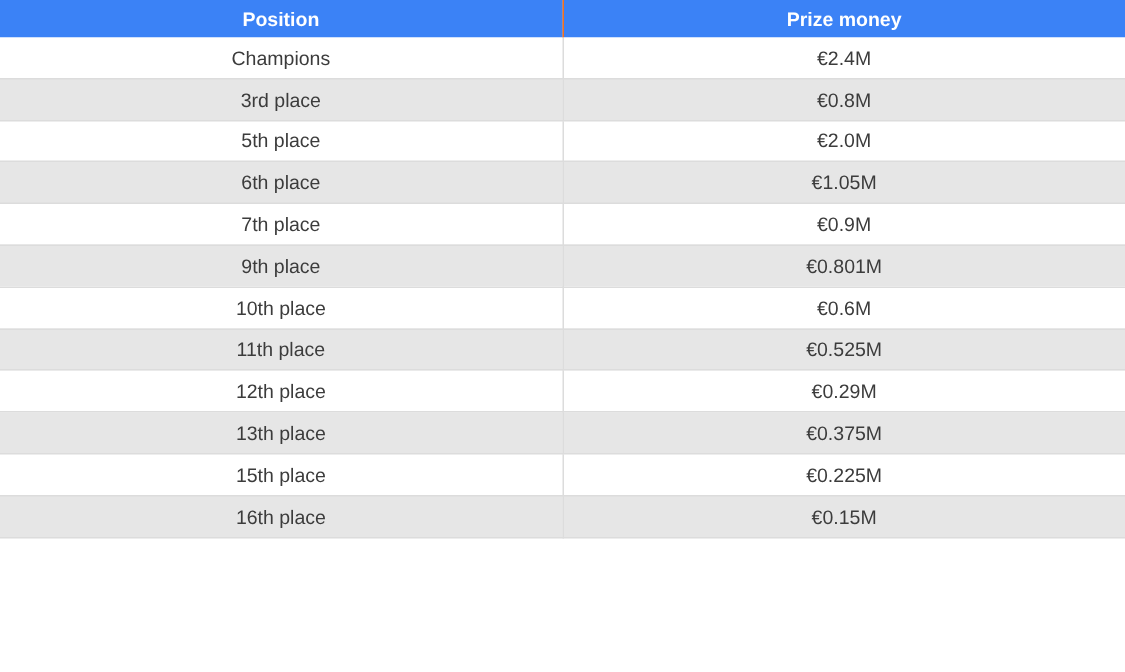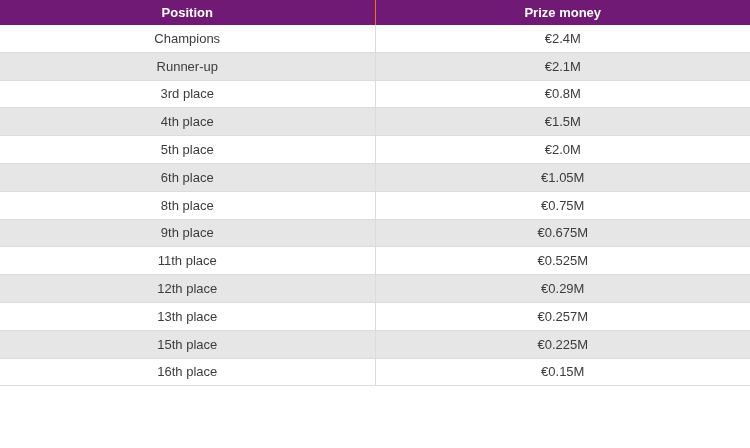--- a/index.html
+++ b/index.html
@@ -12,21 +12,21 @@
     background: #ffffff;
     font-family: "Liberation Sans", sans-serif;
     overflow: hidden;
   }
   .prize-table {
     width: 750px;
     border-collapse: collapse;
     table-layout: fixed;
   }
   .prize-table th {
-    background: #701a75;
+    background: #3b82f6;
     color: #ffffff;
     font-size: 13px;
     font-weight: bold;
     height: 25px;
     line-height: 25px;
     padding: 0;
     text-align: center;
     border-right: 1px solid #f5701a;
   }
   .prize-table th:last-child {
@@ -66,58 +66,54 @@
       <th>Position</th>
       <th>Prize money</th>
     </tr>
   </thead>
   <tbody>
     <tr>
       <td>Champions</td>
       <td>€2.4M</td>
     </tr>
     <tr>
-      <td>Runner-up</td>
-      <td>€2.1M</td>
-    </tr>
-    <tr>
       <td>3rd place</td>
       <td>€0.8M</td>
-    </tr>
-    <tr>
-      <td>4th place</td>
-      <td>€1.5M</td>
     </tr>
     <tr>
       <td>5th place</td>
       <td>€2.0M</td>
     </tr>
     <tr>
       <td>6th place</td>
       <td>€1.05M</td>
     </tr>
     <tr>
-      <td>8th place</td>
-      <td>€0.75M</td>
+      <td>7th place</td>
+      <td>€0.9M</td>
     </tr>
     <tr>
       <td>9th place</td>
-      <td>€0.675M</td>
+      <td>€0.801M</td>
+    </tr>
+    <tr>
+      <td>10th place</td>
+      <td>€0.6M</td>
     </tr>
     <tr>
       <td>11th place</td>
       <td>€0.525M</td>
     </tr>
     <tr>
       <td>12th place</td>
       <td>€0.29M</td>
     </tr>
     <tr>
       <td>13th place</td>
-      <td>€0.257M</td>
+      <td>€0.375M</td>
     </tr>
     <tr>
       <td>15th place</td>
       <td>€0.225M</td>
     </tr>
     <tr>
       <td>16th place</td>
       <td>€0.15M</td>
     </tr>
   </tbody>

